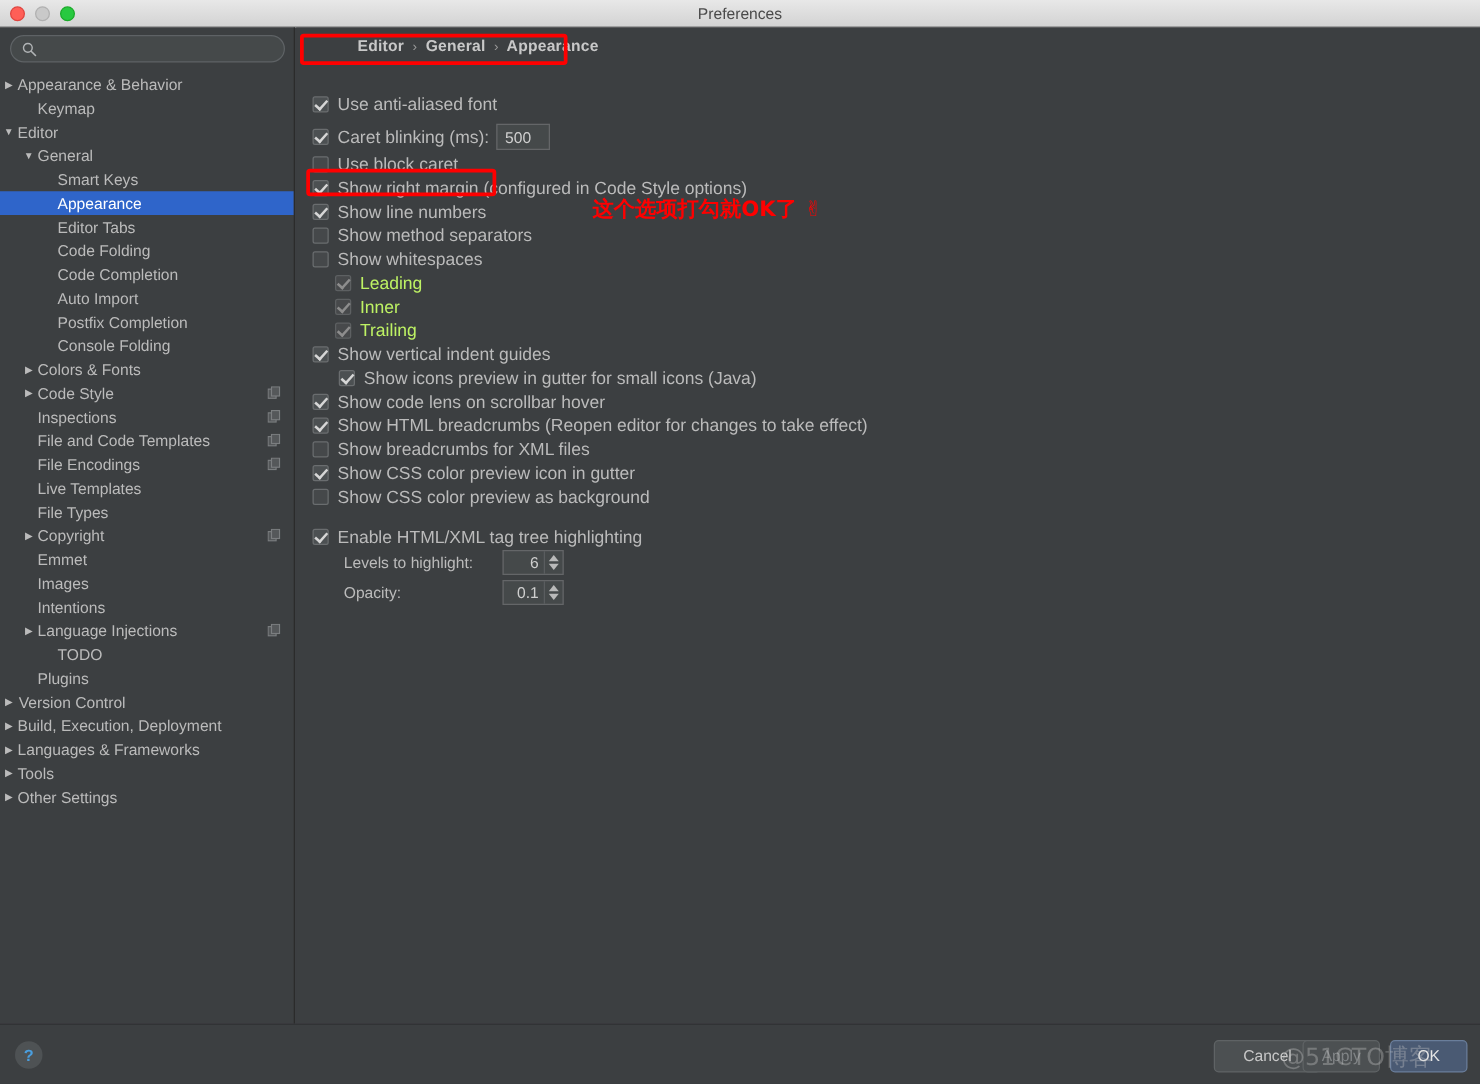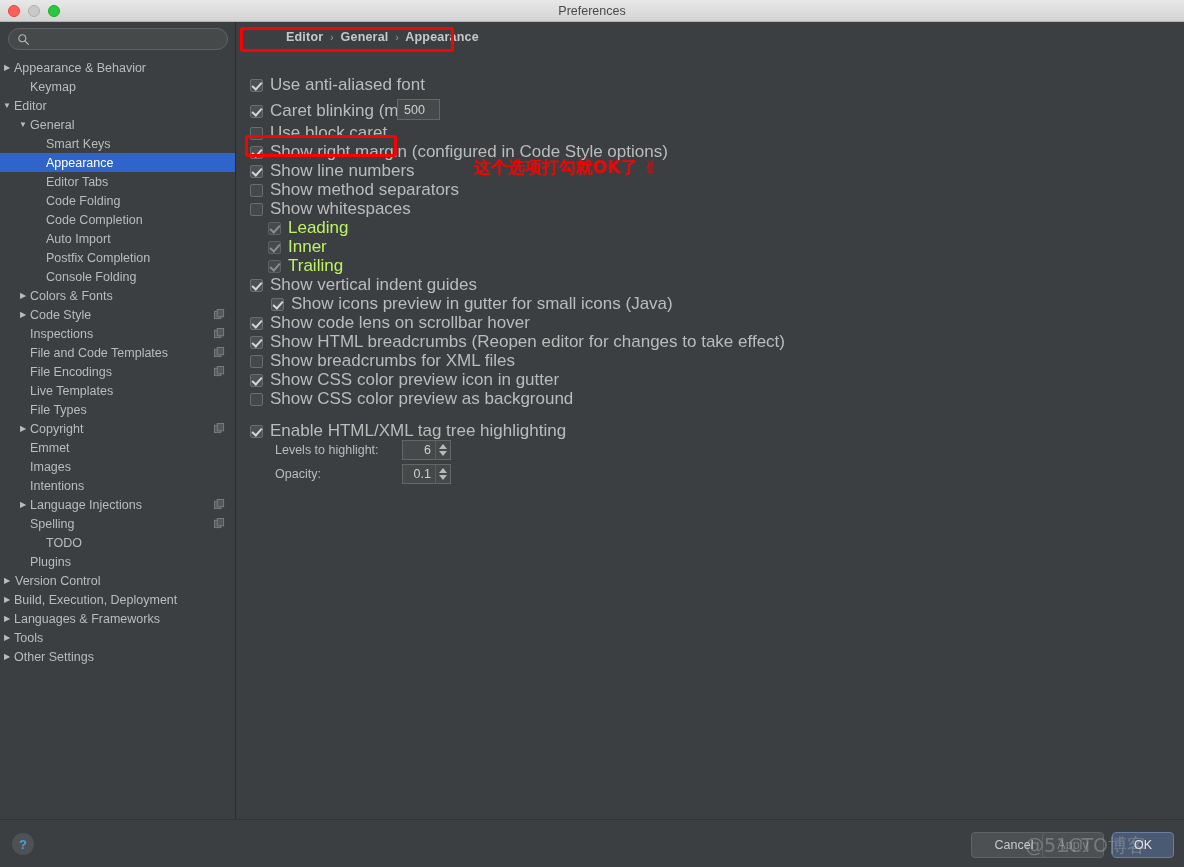--- a/index.html
+++ b/index.html
@@ -139,21 +139,21 @@
     color: #9a9a9a;
     font-weight: normal;
     padding: 0 3px;
     font-size: 11px;
   }
 
   .opt {
     position: absolute;
     display: flex;
     align-items: center;
-    font-size: 17px;
+    font-size: 14px;
     color: #bbbbbb;
     white-space: nowrap;
   }
   .opt.disabled { color: #bef264; }
 
   .cb {
     width: 13px; height: 13px;
     border: 1px solid #6a6d6f;
     background: #4c5052;
     border-radius: 2px;
@@ -419,27 +419,20 @@
         </div>
         <div class="tree-row">
           <span class="arrow" style="left: 18px;">▶</span>
           <span class="lbl" style="margin-left: 30px;">Language Injections</span>
           <svg class="cfgicon" viewBox="0 0 12 12">
             <rect x="0.5" y="2.5" width="7" height="8" fill="#55585a" stroke="#7b7e80" stroke-width="1"></rect>
             <rect x="3.5" y="0.5" width="7" height="8" fill="#55585a" stroke="#7b7e80" stroke-width="1"></rect>
           </svg>
         </div>
         <div class="tree-row">
-          <span class="lbl" style="margin-left: 30px;">Spelling</span>
-          <svg class="cfgicon" viewBox="0 0 12 12">
-            <rect x="0.5" y="2.5" width="7" height="8" fill="#55585a" stroke="#7b7e80" stroke-width="1"></rect>
-            <rect x="3.5" y="0.5" width="7" height="8" fill="#55585a" stroke="#7b7e80" stroke-width="1"></rect>
-          </svg>
-        </div>
-        <div class="tree-row">
           <span class="lbl" style="margin-left: 46px;">TODO</span>
         </div>
         <div class="tree-row">
           <span class="lbl" style="margin-left: 30px;">Plugins</span>
         </div>
         <div class="tree-row">
           <span class="arrow" style="left: 2px;">▶</span>
           <span class="lbl" style="margin-left: 15px;">Version Control</span>
         </div>
         <div class="tree-row">

